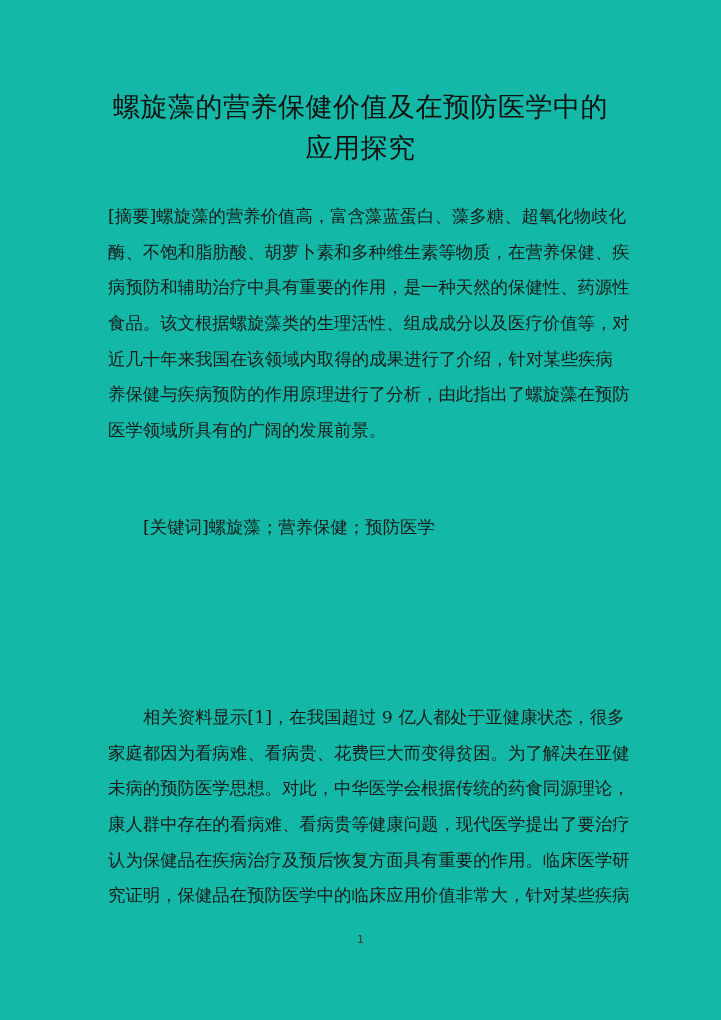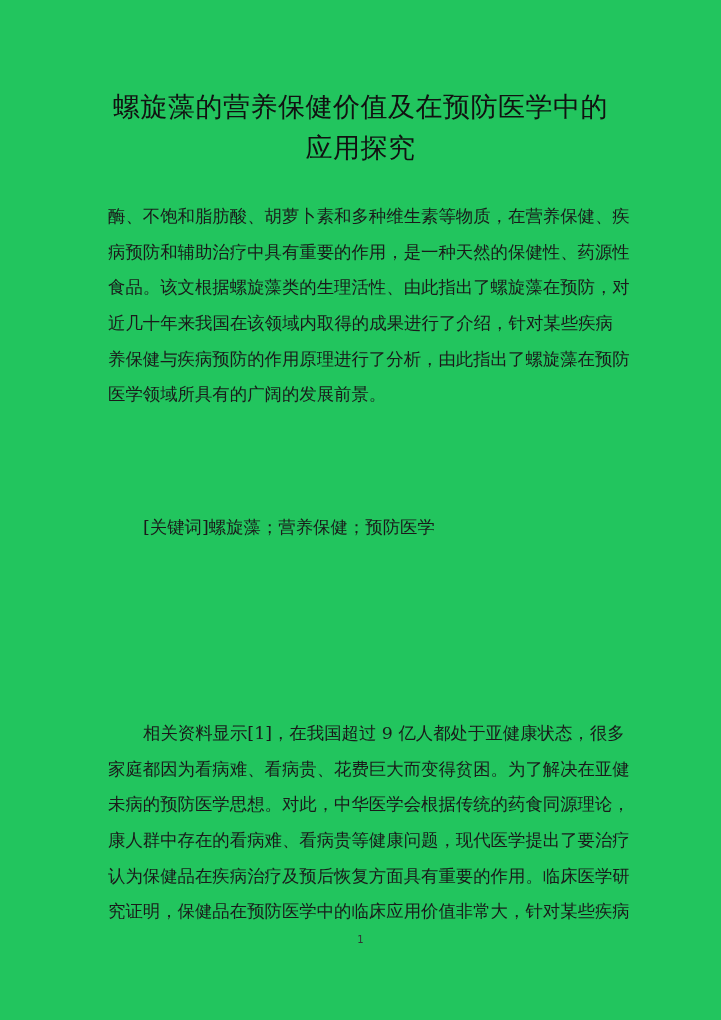--- a/index.html
+++ b/index.html
@@ -12,21 +12,21 @@
       height: 1020px;
       position: relative;
       overflow: hidden;
       font-family: "DejaVu Serif", "Liberation Serif", serif;
       color: #1a1a1a;
     }
     .page {
       position: absolute;
       left: 0; top: 0;
       width: 721px; height: 1020px;
-      background: #22c55e;
+      background: #14b8a6;
     }
     .title {
       position: absolute;
       left: 108px;
       width: 505px;
       text-align: center;
       font-size: 27px;
       line-height: 41px;
       top: 86px;
       font-family: "DejaVu Serif", "Liberation Serif", serif;
@@ -52,21 +52,21 @@
     }
     .para .line.last {
       text-align-last: left;
     }
     .indent {
       padding-left: 35px;
     }
     .abstract { top: 199px; }
     .keywords { top: 510px; }
     .classification { top: 580px; }
-    .body-para { top: 716px; }
+    .body-para { top: 700px; }
     .page-number {
       position: absolute;
       left: 0;
       width: 721px;
       top: 934px;
       text-align: center;
       font-size: 10px;
       font-family: "DejaVu Sans", "Liberation Sans", sans-serif;
       color: #333;
     }
@@ -75,23 +75,24 @@
 <body>
 
 <div class="page">
 
   <div class="title">
     <div>螺旋藻的营养保健价值及在预防医学中的</div>
     <div>应用探究</div>
   </div>
 
   <div class="para abstract">
+    <span class="line">[摘要]螺旋藻的营养价值高，富含藻蓝蛋白、藻多糖、超氧化物歧化</span>
     <span class="line">酶、不饱和脂肪酸、胡萝卜素和多种维生素等物质，在营养保健、疾</span>
     <span class="line">病预防和辅助治疗中具有重要的作用，是一种天然的保健性、药源性</span>
-    <span class="line">食品。该文根据螺旋藻类的生理活性、由此指出了螺旋藻在预防，对</span>
+    <span class="line">食品。该文根据螺旋藻类的生理活性、组成成分以及医疗价值等，对</span>
     <span class="line">近几十年来我国在该领域内取得的成果进行了介绍，针对某些疾病</span>
     <span class="line">养保健与疾病预防的作用原理进行了分析，由此指出了螺旋藻在预防</span>
     <span class="line last">医学领域所具有的广阔的发展前景。</span>
   </div>
 
   <div class="para keywords">
     <span class="line last indent">[关键词]螺旋藻；营养保健；预防医学</span>
   </div>
 
 

